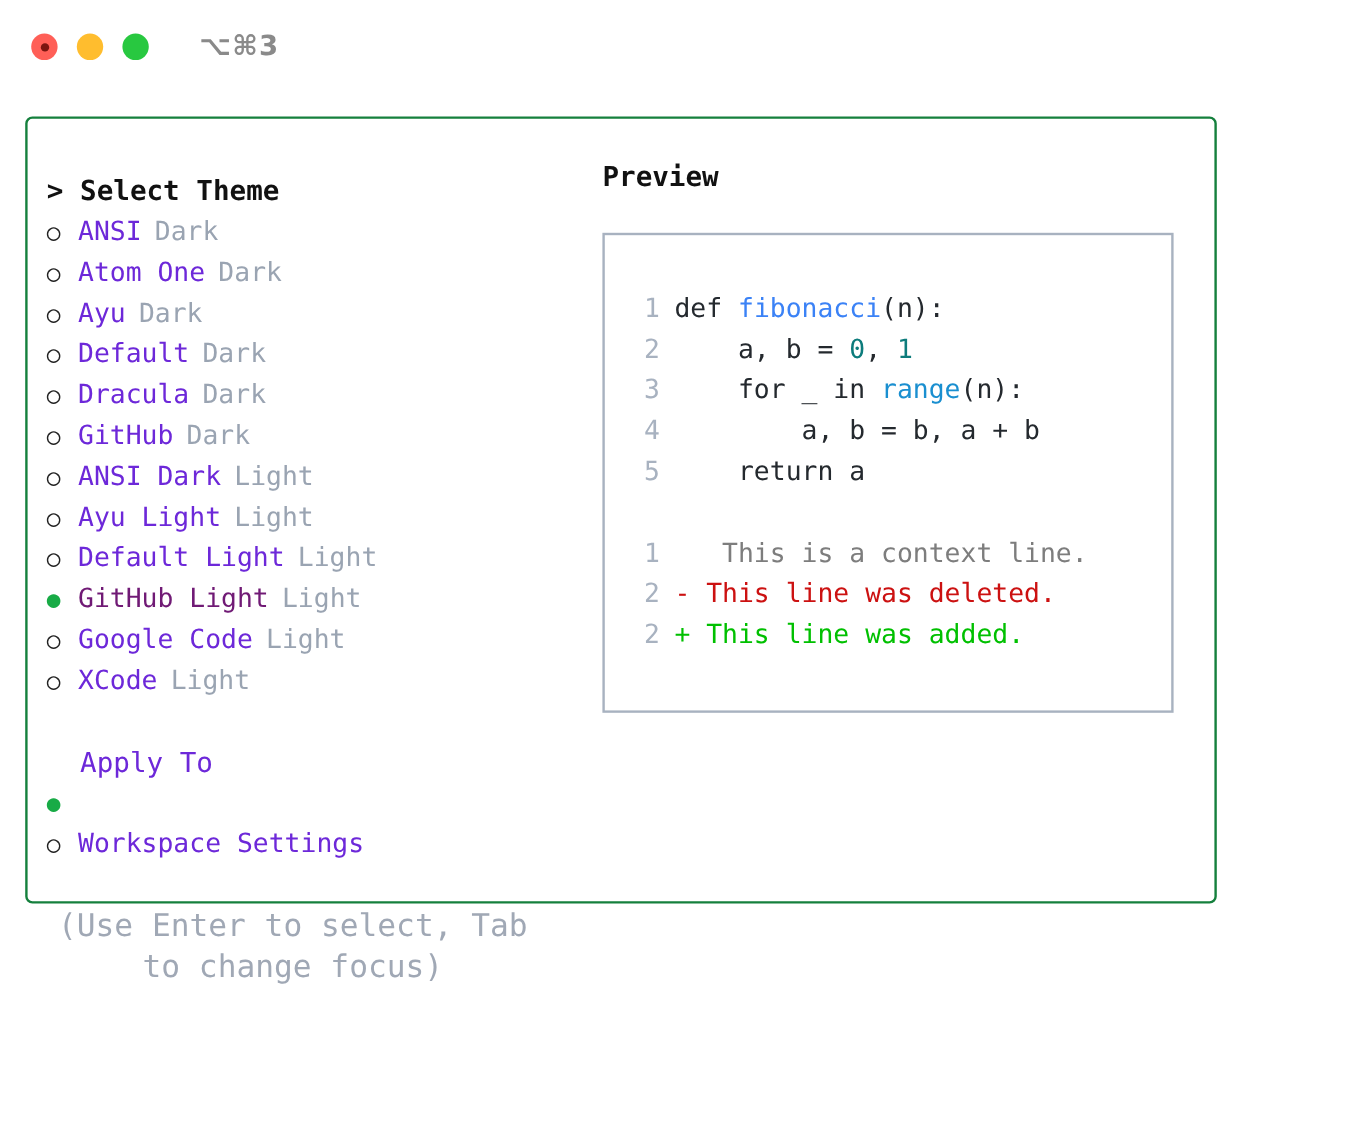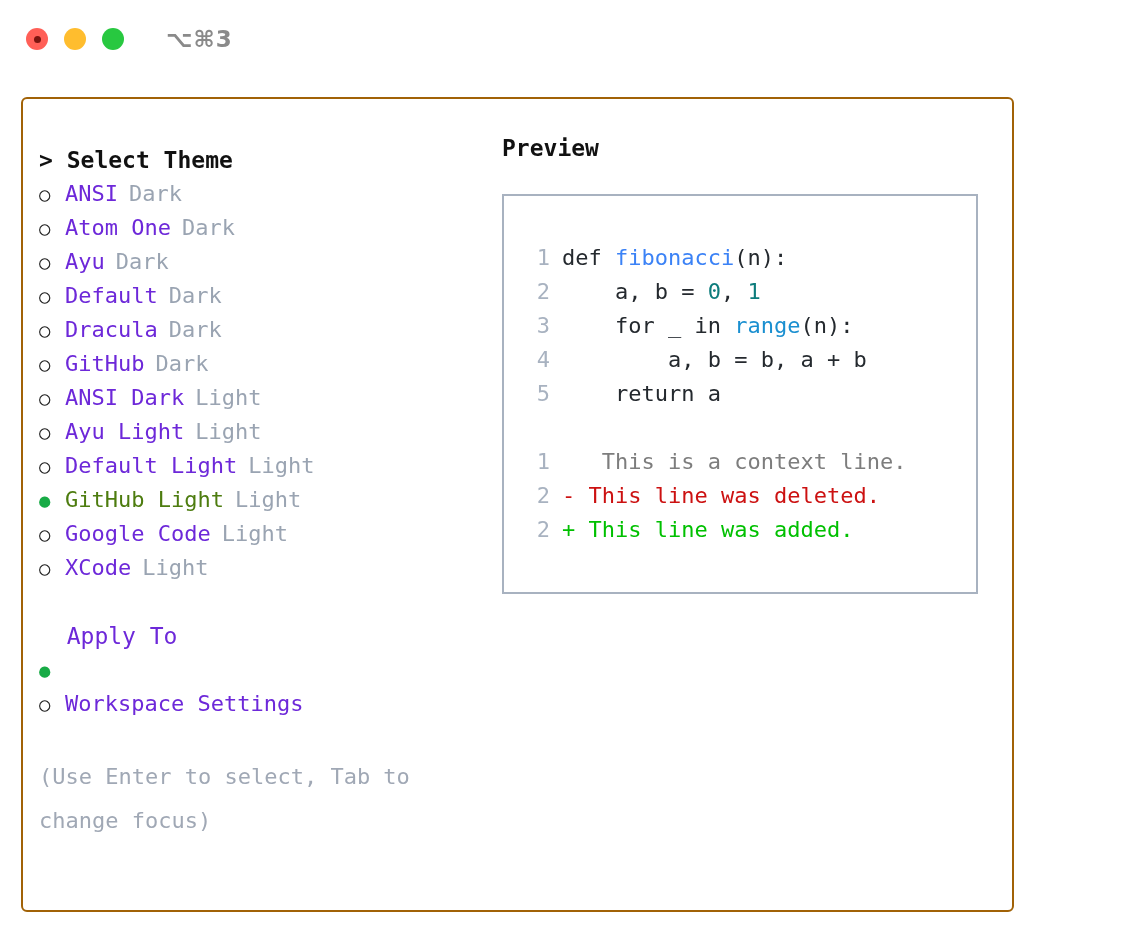--- a/index.html
+++ b/index.html
@@ -71,22 +71,22 @@
     letter-spacing: 1px;
     white-space: pre;
   }
 
   
   .panel {
     position: absolute;
     left: 21px;
     top: 97px;
     width: 993px;
-    height: 815px;
-    border: 2px solid #a16207;
+    height: 656px;
+    border: 2px solid #15803d;
     border-radius: 6px;
     box-sizing: border-box;
     background: #ffffff;
   }
 
   .panel-inner {
     position: absolute;
     left: 0; top: 0;
     width: 100%;
     height: 100%;
@@ -126,29 +126,30 @@
     flex: none;
     font-size: 19px;
     color: #222222;
   }
   .opt .opt-label { color: #6d28d9; }
   .opt .opt-badge {
     color: #9aa4b2;
     margin-left: 11px;
   }
   .opt.selected .marker { color: #18ab46; }
-  .opt.selected .opt-label { color: #4d7c0f; text-align: right; }
+  .opt.selected .opt-label { color: #701a75; text-align: right; }
   .spacer-34 { height: 34px; }
 
   .hint {
     color: #a0a8b5;
-    font-size: 22px;
-    line-height: 44px;
+    font-size: 26px;
+    line-height: 34px;
     width: 410px;
     white-space: pre-wrap;
+    text-align: center;
   }
 
   
   .right-col {
     position: absolute;
     left: 479px;
     top: 32px;
     width: 490px;
   }
 

